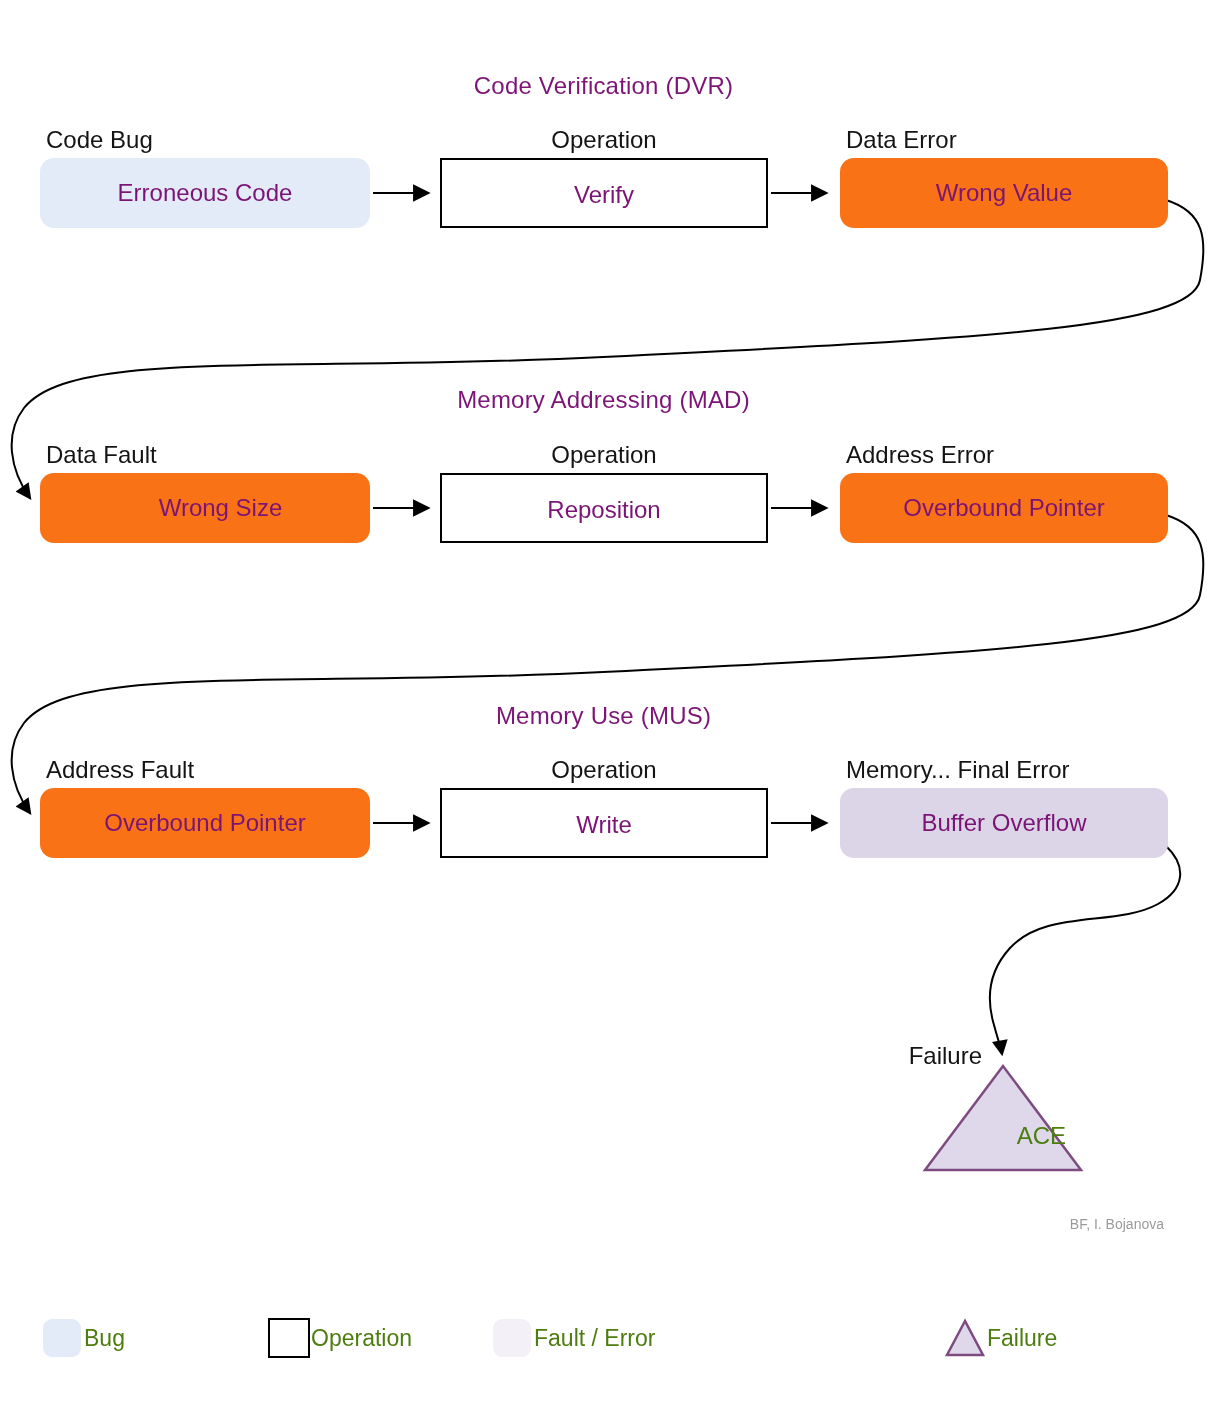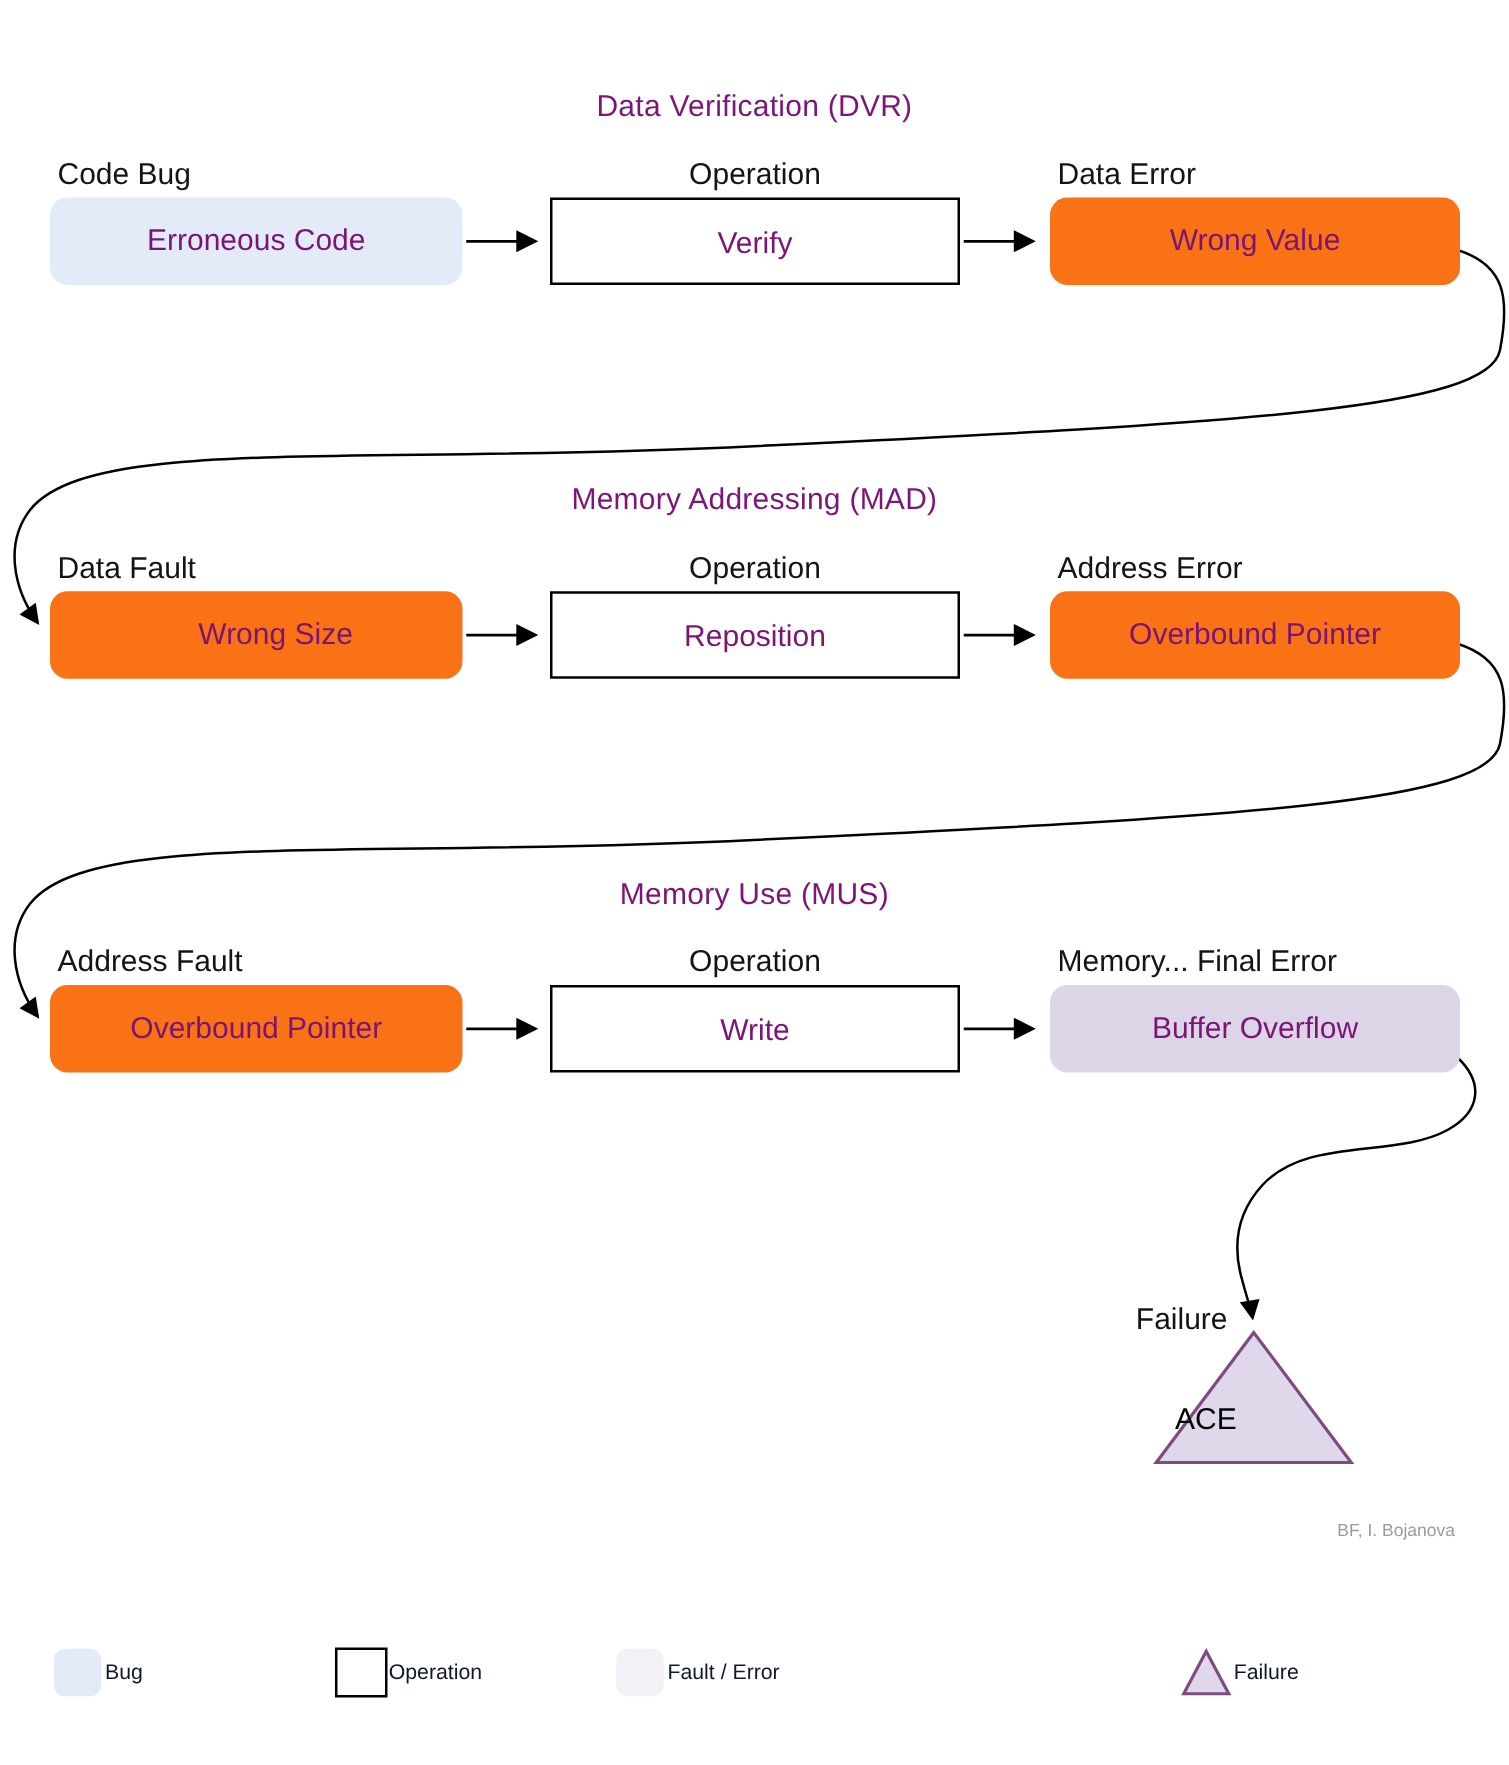--- a/index.html
+++ b/index.html
@@ -22,30 +22,30 @@
   .node.pill{border-radius:14px;}
   .node.bug{background:#e3ebf9;}
   .node.fault{background:#f97316;}
   .node.final{background:#dcd5e8;}
   .node.op{background:#ffffff;border:2.5px solid #000;}
   .cause{left:40px;width:330px;}
   .oper{left:440px;width:328px;}
   .effect{left:840px;width:328px;}
   #connector-layer{position:absolute;left:0;top:0;pointer-events:none;}
   .failure-label{font-size:24px;color:#141414;text-align:right;}
-  .ace-label{font-size:24px;color:#000000;text-align:left;}
+  .ace-label{font-size:24px;color:#4d7c0f;text-align:right;}
   .attribution{font-size:14px;color:#9b9b9b;text-align:right;}
   .legend-item{display:flex;align-items:center;height:44px;}
   .swatch{flex:0 0 auto;}
   .swatch.sq{width:38px;height:38px;border-radius:9px;}
   .swatch.bug{background:#e3ebf9;}
   .swatch.fault{background:#f3f0f8;}
   .swatch.final{background:#dcd5e8;}
   .swatch.op{width:42px;height:40px;background:#fff;border:2.5px solid #000;border-radius:0;box-sizing:border-box;}
-  .legend-label{font-size:17px;color:#0f172a;margin-left:3px;white-space:nowrap;}
+  .legend-label{font-size:23px;color:#4d7c0f;margin-left:3px;white-space:nowrap;}
 </style>
 </head>
 <body>
 
 <div id="canvas">
 
   <svg id="connector-layer" width="1207" height="1412" viewBox="0 0 1207 1412">
     <defs>
       <marker id="arrow" viewBox="0 0 10 10" refX="8.5" refY="5" markerWidth="8.5" markerHeight="8" orient="auto-start-reverse">
         <path d="M0,0 L10,5 L0,10 z" fill="#000"></path>
@@ -75,21 +75,21 @@
 
     <path d="M1166 846
              C1187 866, 1185 889, 1158 904
              C1116 927, 1046 909, 1010 948
              C988 972, 986 998, 994 1025
              C998 1040, 1001 1048, 1002 1054" stroke="#000" stroke-width="2" fill="none" marker-end="url(#arrow)"></path>
 
     <polygon points="1003,1066 925,1170 1081,1170" fill="#ded8ea" stroke="#7d4b7f" stroke-width="2.5"></polygon>
   </svg>
 
-  <div class="abs section-title" style="top:72px;">Data Verification (DVR)</div>
+  <div class="abs section-title" style="top:72px;">Code Verification (DVR)</div>
 
   <div class="abs col-label" style="left:46px;top:126px;">Code Bug</div>
   <div class="abs col-label" style="left:440px;top:126px;width:328px;text-align:center;">Operation</div>
   <div class="abs col-label" style="left:846px;top:126px;">Data Error</div>
 
   <div class="abs node op oper" style="top:158px;">Verify</div>
   <div class="abs node pill bug cause" style="top:158px;">Erroneous Code</div>
   <div class="abs node pill fault effect" style="top:158px;">Wrong Value</div>
 
   <div class="abs section-title" style="top:386px;">Memory Addressing (MAD)</div>

